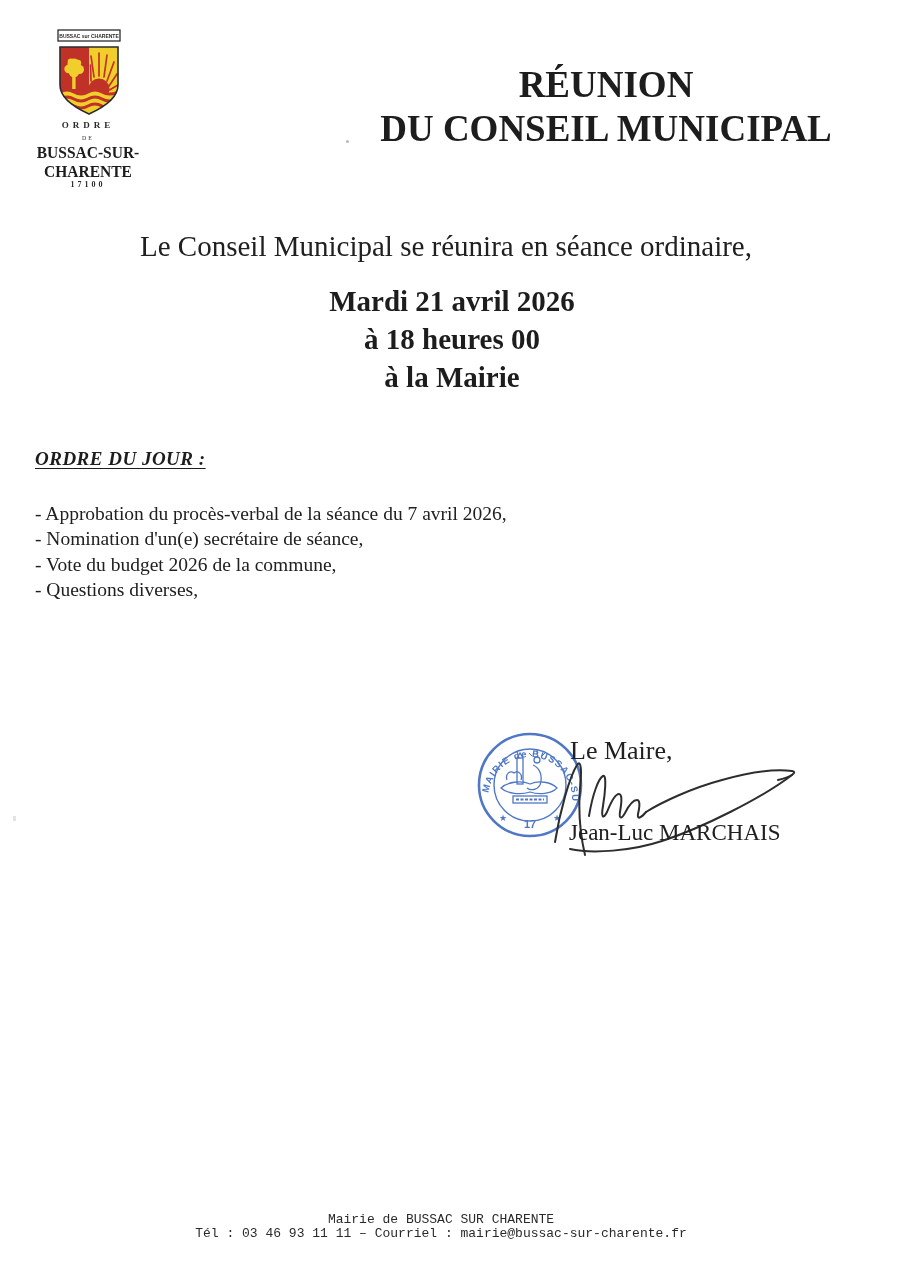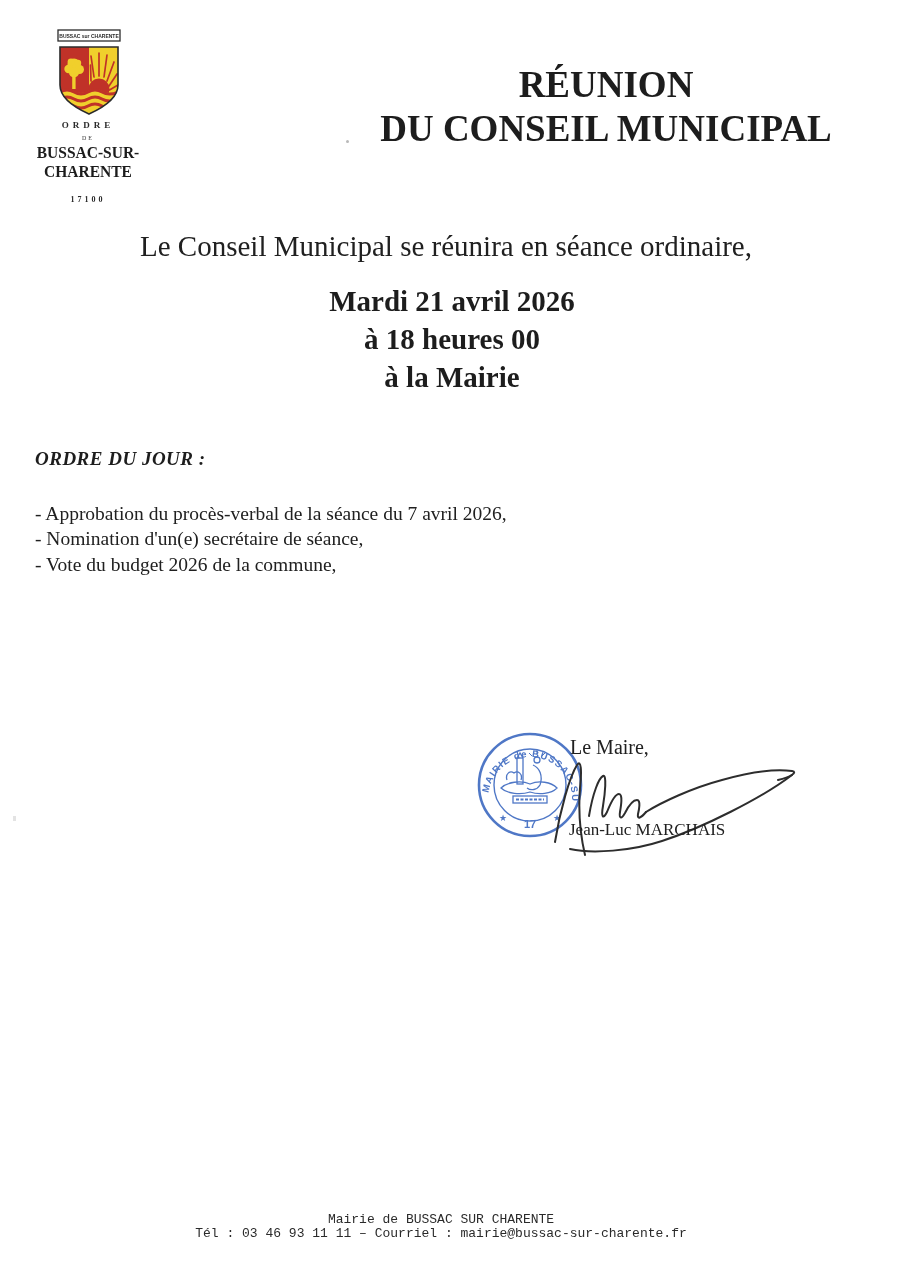--- a/index.html
+++ b/index.html
@@ -13,47 +13,47 @@
     overflow: hidden;
   }
   .abs { position: absolute; }
 
   
   .logo-svg { left: 54px; top: 29px; width: 70px; height: 90px; }
   .org-block { left: 14px; top: 120px; width: 148px; text-align: center; }
   .org-line1 { font-size: 9px; font-weight: bold; letter-spacing: 4px; color: #2a2a2a; }
   .org-line2 { font-size: 6px; letter-spacing: 2px; margin-top: 5px; color: #3a3a3a; }
   .org-line3 { font-size: 15.5px; font-weight: bold; letter-spacing: 0px; margin-top: 3px; color: #1c1c1c; transform: scaleY(1.05); }
-  .org-line4 { font-size: 8px; font-weight: bold; letter-spacing: 3px; margin-top: 15px; color: #2a2a2a; }
+  .org-line4 { font-size: 8px; font-weight: bold; letter-spacing: 3px; margin-top: 0; color: #2a2a2a; }
 
   .doc-title { left: 350px; top: 63px; width: 512px; text-align: center;
                font-size: 37px; font-weight: bold; line-height: 43px; color: #1d1d1d;
                transform: scaleY(1.04); }
 
   .speck1 { left: 346px; top: 140px; width: 3px; height: 3px; background: #b9b9b9; border-radius: 50%; }
   .speck2 { left: 13px; top: 816px; width: 3px; height: 5px; background: #e3e3e3; }
 
   
   .intro { left: 0px; top: 230px; width: 892px; text-align: center;
            font-size: 29px; color: #202020; }
   .meeting { left: 0px; top: 282px; width: 904px; text-align: center;
              font-size: 29px; font-weight: bold; line-height: 38px; color: #1d1d1d; }
 
   .agenda-heading { left: 35px; top: 448px; font-size: 19px; font-weight: bold;
-                    font-style: italic; 
+                    font-style: italic; text-decoration: underline;
                     text-underline-offset: 3px; letter-spacing: 0.5px; color: #1d1d1d; }
   .agenda-list { left: 35px; top: 501px; width: 760px;
                  font-size: 19.5px; line-height: 25.3px; color: #202020; }
   .agenda-list .item { white-space: nowrap; }
 
   
   .stamp-svg { left: 477px; top: 732px; width: 106px; height: 106px; opacity: 0.9; }
-  .sig-role { left: 570px; top: 736px; font-size: 20px; color: #202020; }
+  .sig-role { left: 570px; top: 736px; font-size: 26px; color: #202020; }
   .sig-svg  { left: 540px; top: 752px; width: 262px; height: 108px; }
-  .sig-name { left: 569px; top: 820px; font-size: 17px; color: #202020; }
+  .sig-name { left: 569px; top: 820px; font-size: 23px; color: #202020; }
 
   
   .footer { left: 0px; top: 1213px; width: 882px; text-align: center;
             font-size: 13px; line-height: 13.6px; color: #2a2a2a; font-family: Liberation Mono, monospace; }
 </style>
 </head>
 <body>
 
 <svg class="abs logo-svg" viewBox="0 0 70 90" xmlns="http://www.w3.org/2000/svg">
   <defs>
@@ -125,20 +125,21 @@
   <div>à 18 heures 00</div>
   <div>à la Mairie</div>
 </div>
 
 <div class="abs agenda-heading">ORDRE DU JOUR :</div>
 
 <div class="abs agenda-list">
   <div class="item">- Approbation du procès-verbal de la séance du 7 avril 2026,</div>
   <div class="item">- Nomination d'un(e) secrétaire de séance,</div>
   <div class="item">- Vote du budget 2026 de la commune,</div>
+  <div class="item">- Questions diverses,</div>
 </div>
 
 <svg class="abs stamp-svg" viewBox="0 0 106 106" xmlns="http://www.w3.org/2000/svg">
   <defs>
     <path id="stampArc" d="M 11,67 A 42,42 0 1 1 95,67" fill="none"></path>
   </defs>
   <g stroke="#3c69c0" fill="none">
     <circle cx="53" cy="53" r="51" stroke-width="2.6"></circle>
     <circle cx="53" cy="53" r="36" stroke-width="1.4"></circle>
   </g>

